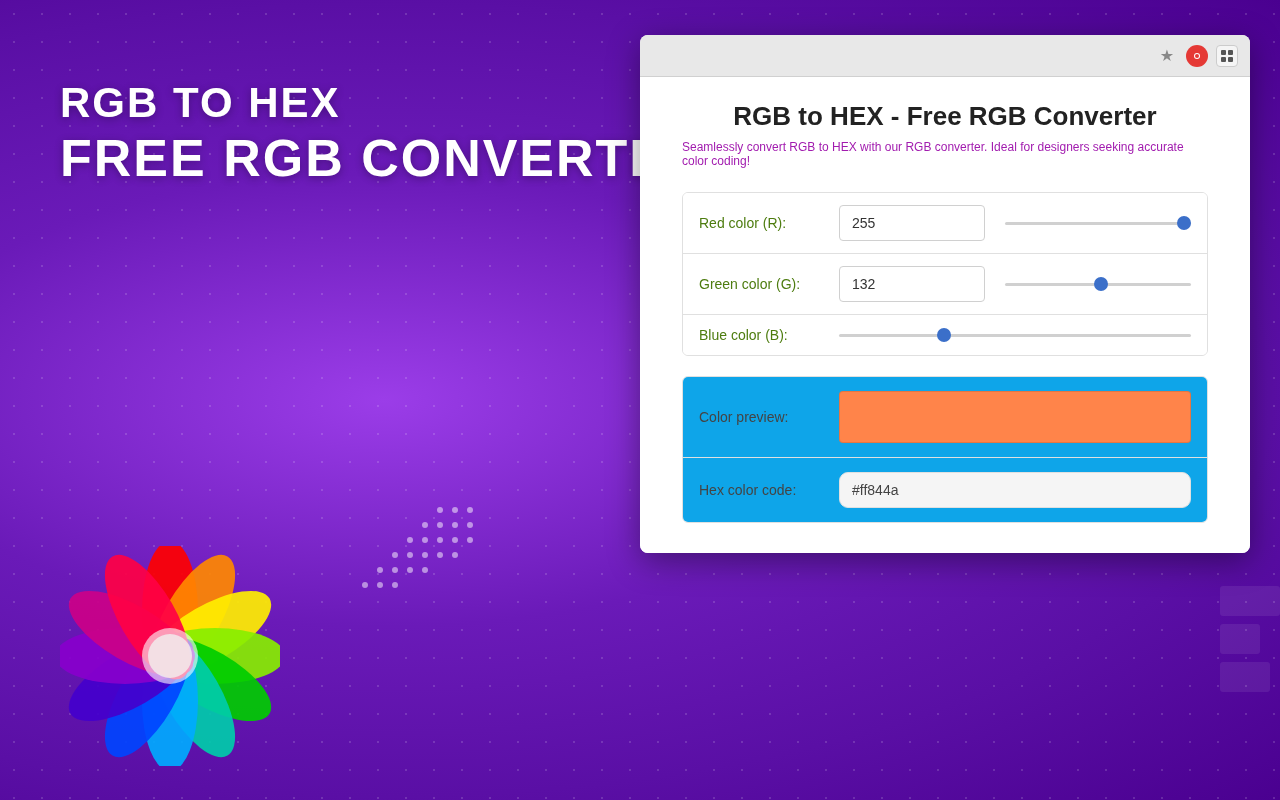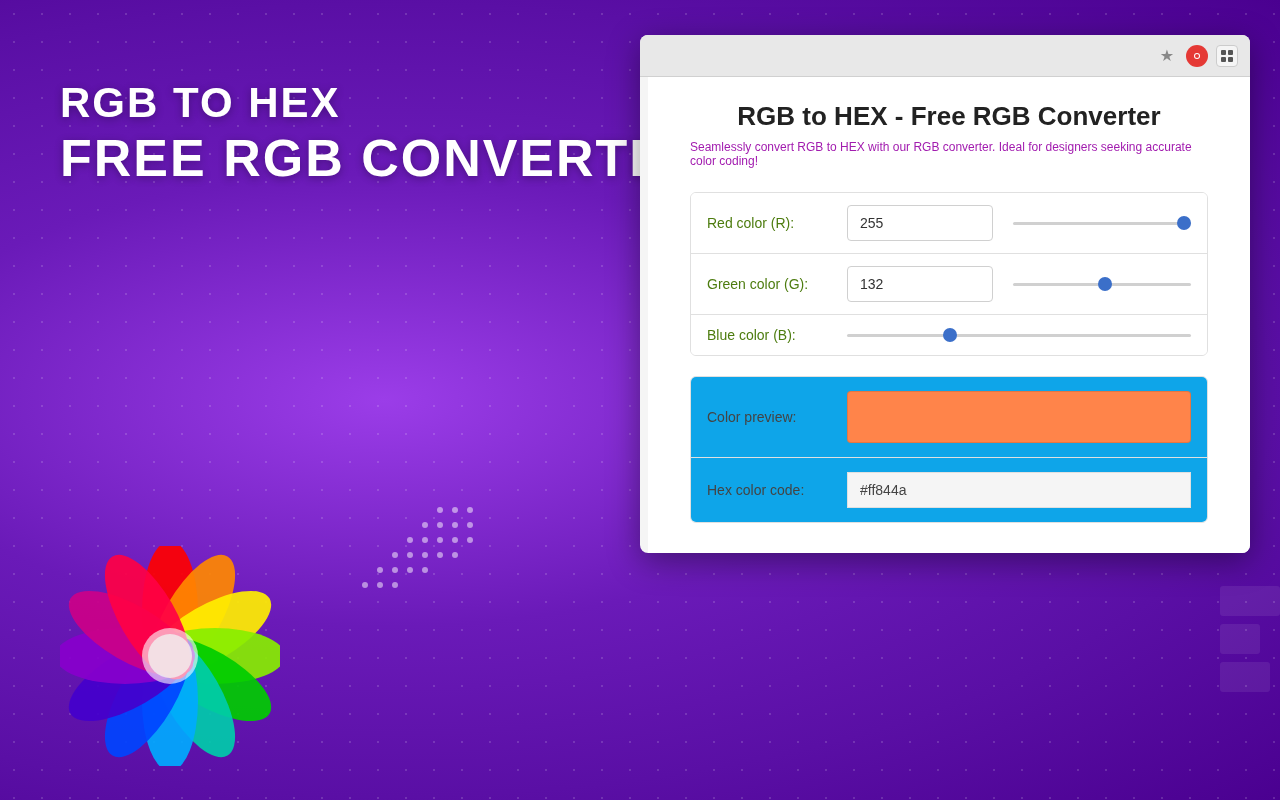--- a/index.html
+++ b/index.html
@@ -143,21 +143,20 @@
     .browser-icon.ext2 {
       background: #f5f5f5;
       border: 1px solid #ccc;
       color: #555;
       font-size: 14px;
     }
 
     .browser-content {
       background: white;
       padding: 24px 42px 30px;
-      margin-left: 8px;
     }
 
     .app-title {
       text-align: center;
       font-size: 26px;
       font-weight: 700;
       color: #222;
       margin-bottom: 8px;
     }
 
@@ -262,21 +261,21 @@
       height: 52px;
       border-radius: 4px;
       background: #ff844a;
       border: 1px solid rgba(0,0,0,0.1);
     }
 
     .hex-output {
       flex: 1;
       height: 36px;
       border: 1px solid #e0e0e0;
-      border-radius: 0;
+      border-radius: 9px;
       background: #f5f5f5;
       padding: 0 12px;
       font-size: 14px;
       color: #444;
       display: flex;
       align-items: center;
     }
   </style>
 </head>
 <body>

